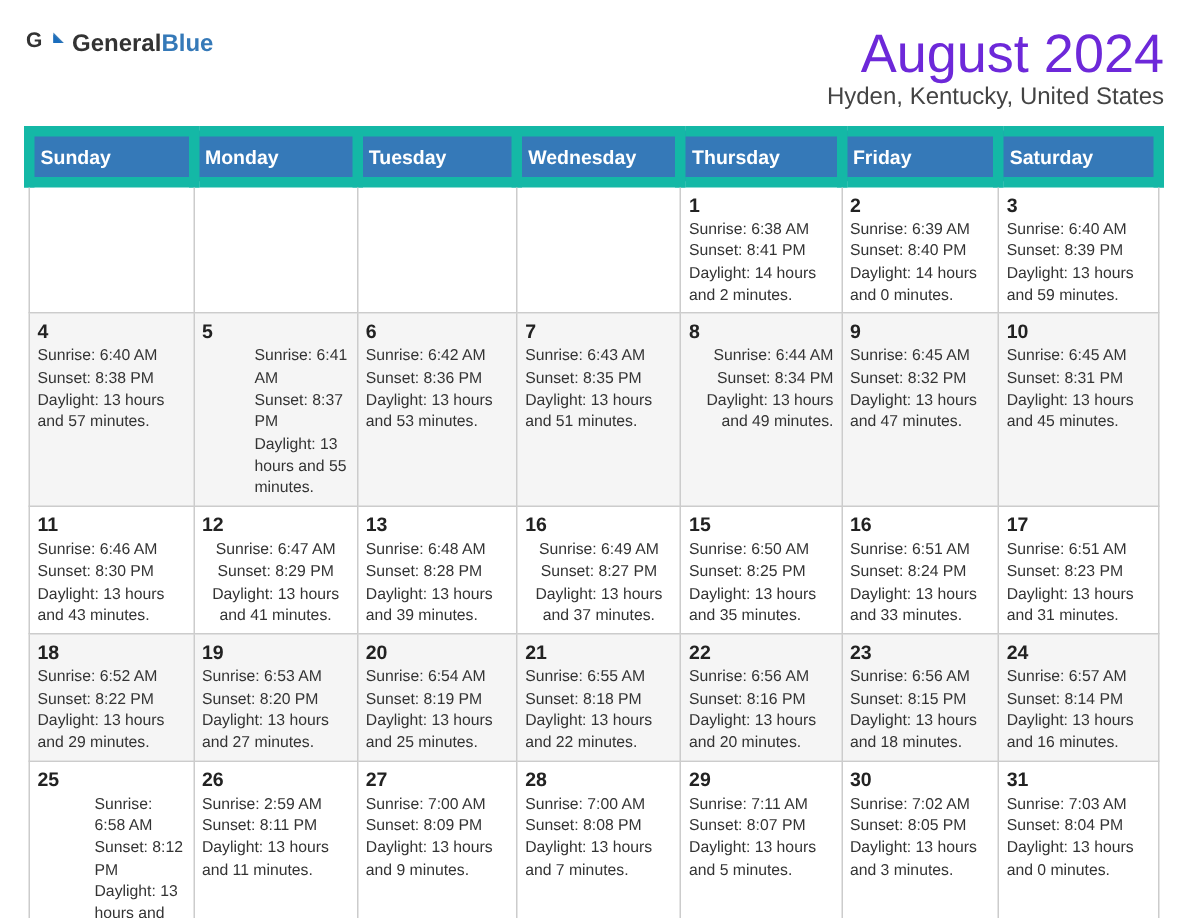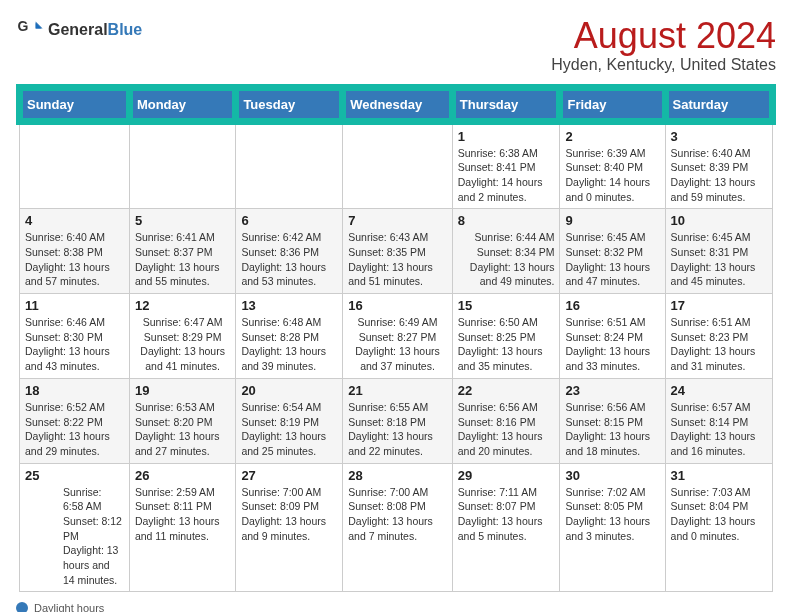--- a/index.html
+++ b/index.html
@@ -24,21 +24,21 @@
     .logo-icon {
       width: 28px;
       height: 28px;
     }
     .title-block {
       text-align: right;
     }
     .title-block h1 {
       font-size: 36px;
       font-weight: 300;
-      color: #b91c1c;
+      color: #6d28d9;
       line-height: 1.1;
     }
     .title-block h2 {
       font-size: 16px;
       font-weight: normal;
       color: #444;
     }
     .calendar {
       width: 100%;
       border-collapse: collapse;
@@ -154,21 +154,21 @@
       </tr>
       <tr>
         <td>
           <span class="day-number">4</span>
           <div class="day-info" style="white-space: pre-line;">Sunrise: 6:40 AM
 Sunset: 8:38 PM
 Daylight: 13 hours and 57 minutes.</div>
         </td>
         <td>
           <span class="day-number">5</span>
-          <div class="day-info" style="white-space: pre-line;">Sunrise: 6:41 AM
+          <div class="day-info" style="white-space: pre-line; margin-left: 35px;">Sunrise: 6:41 AM
 Sunset: 8:37 PM
 Daylight: 13 hours and 55 minutes.</div>
         </td>
         <td>
           <span class="day-number">6</span>
           <div class="day-info" style="white-space: pre-line;">Sunrise: 6:42 AM
 Sunset: 8:36 PM
 Daylight: 13 hours and 53 minutes.</div>
         </td>
         <td>

